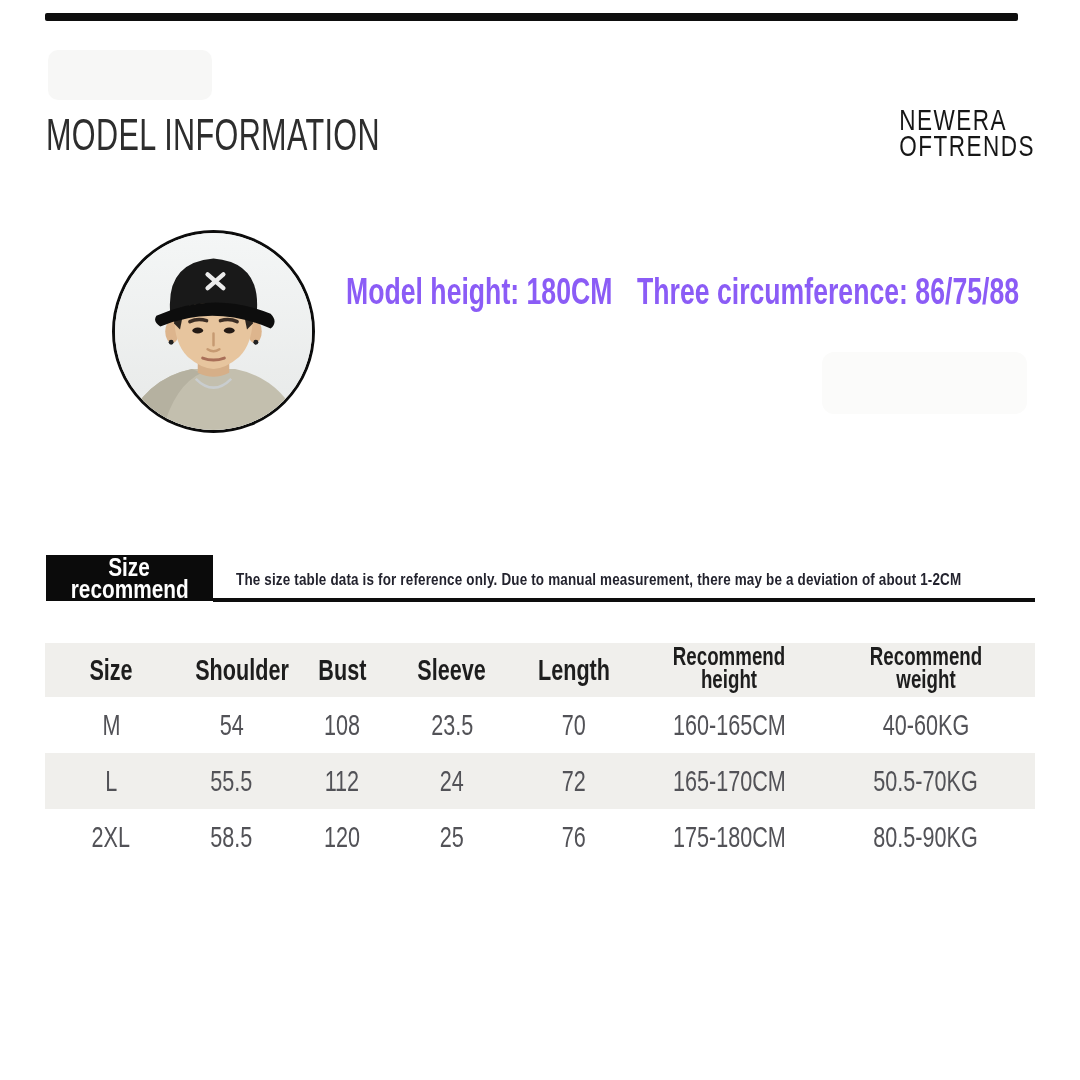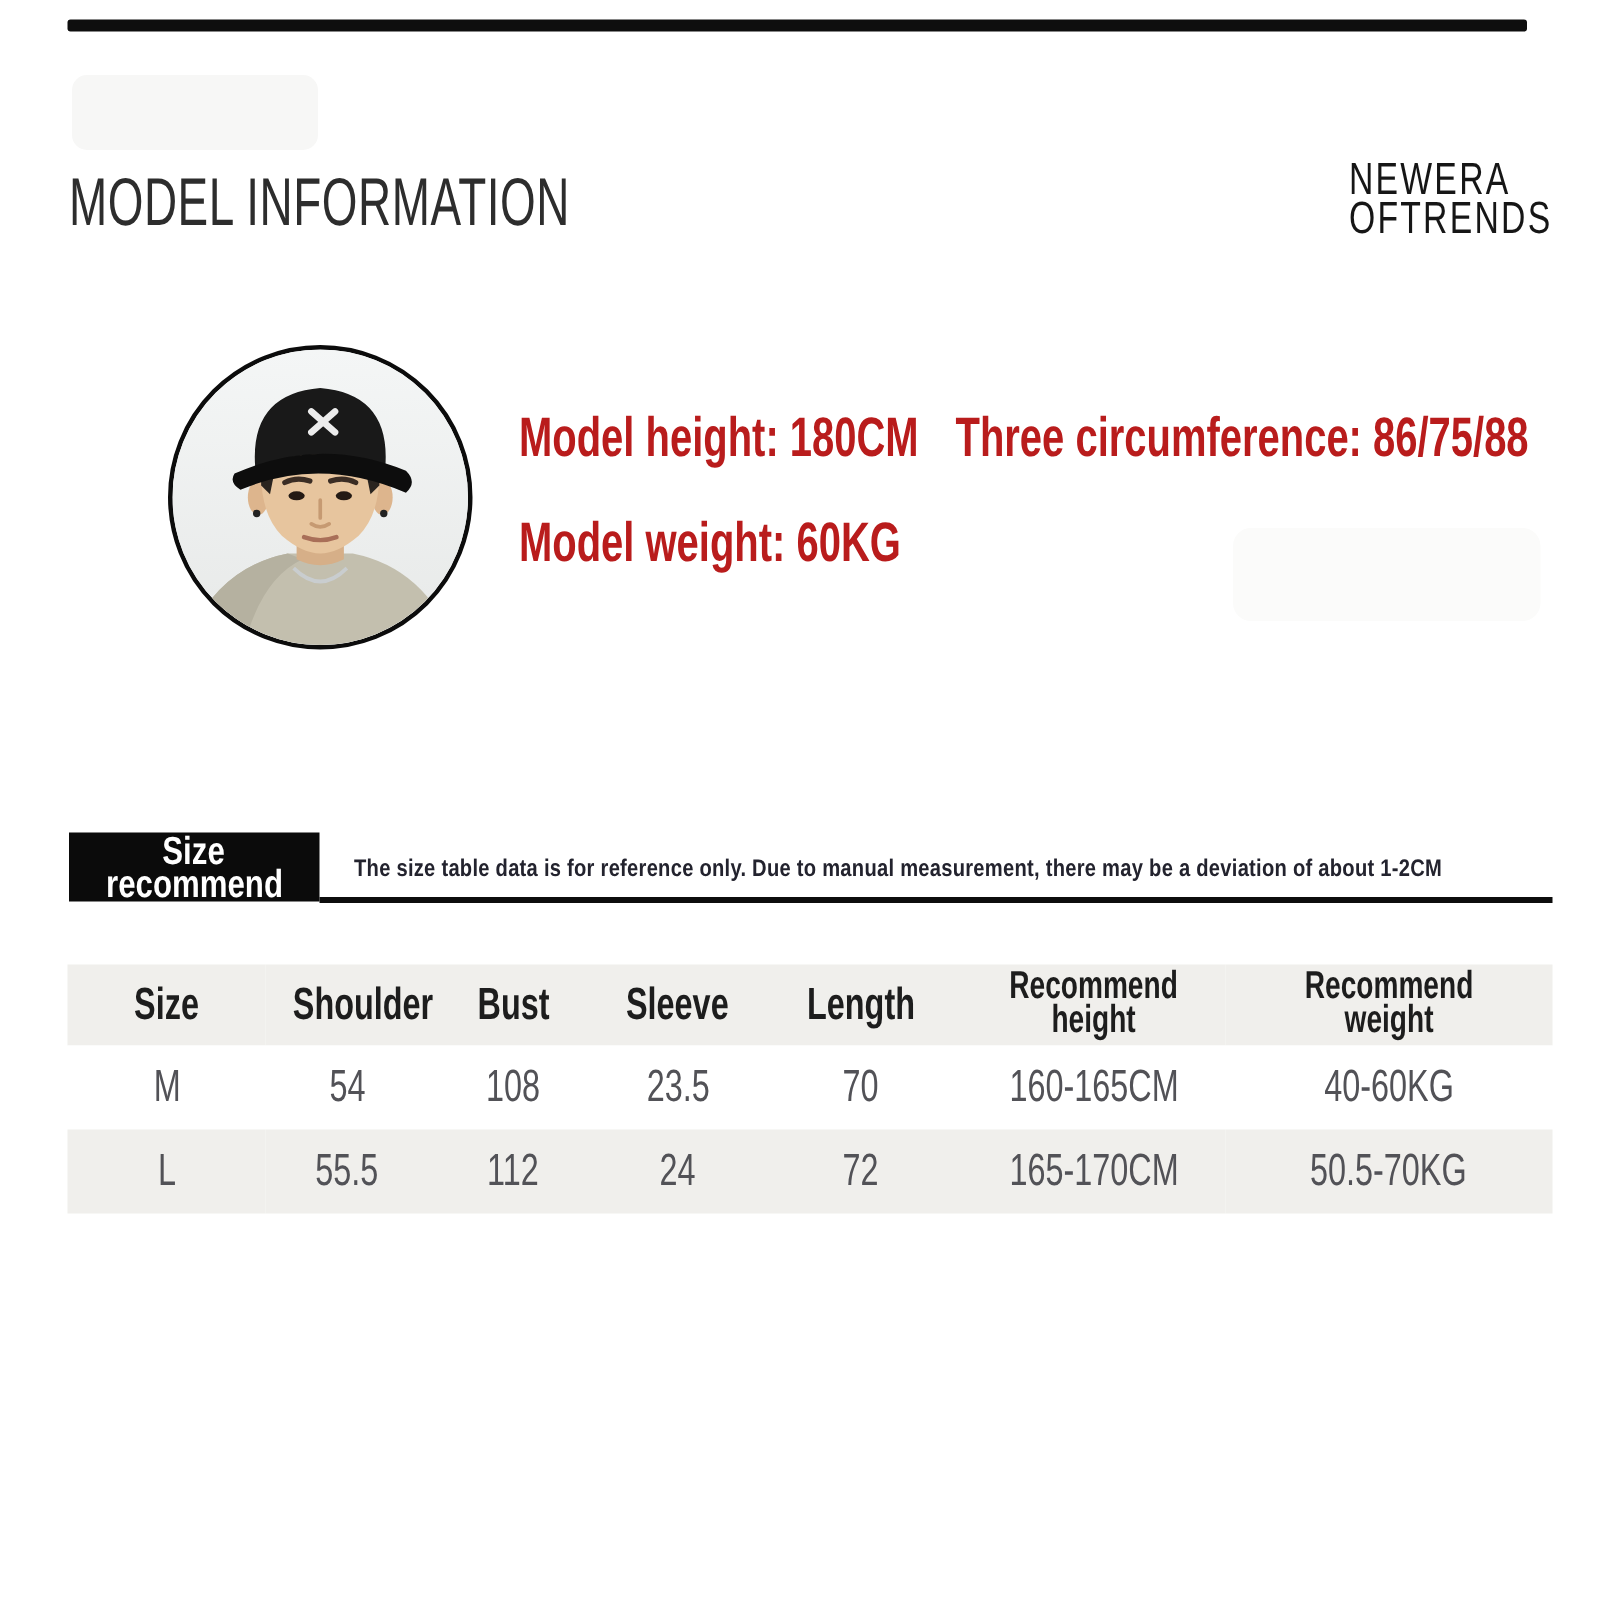--- a/index.html
+++ b/index.html
@@ -24,21 +24,21 @@
   .brand{position:absolute;right:45px;top:107px;font-size:30px;font-weight:400;
          color:#161616;line-height:26px;}
   .brand .sq{display:block;transform:scaleX(.75);transform-origin:right center;letter-spacing:2px;}
 
   
   .avatar{position:absolute;left:112px;top:230px;width:197px;height:197px;border:3px solid #0c0c0c;
           border-radius:50%;overflow:hidden;background:#eef1f1;}
   .avatar svg{display:block;width:100%;height:100%;}
 
   
-  .stat{position:absolute;font-size:37px;font-weight:bold;color:#b91c1c;line-height:37px;}
+  .stat{position:absolute;font-size:37px;font-weight:bold;color:#8b5cf6;line-height:37px;}
   .stat .sq{transform:scaleX(.72);transform-origin:left top;}
   .stat-1{left:346px;top:273px;}
   .stat-2{left:637px;top:273px;}
   .stat-3{left:346px;top:343px;}
   .stat-4{left:637px;top:343px;}
 
   
   .badge{position:absolute;left:46px;top:555px;width:167px;height:46px;background:#0b0b0b;color:#ffffff;
          display:flex;flex-direction:column;align-items:center;justify-content:center;}
   .badge .line{font-size:26px;font-weight:bold;line-height:22px;}
@@ -109,23 +109,20 @@
       <path d="M82,148 Q100,166 118,148" stroke="#c9cdcf" stroke-width="2.5" fill="none"></path>
     </svg>
   </div>
 
   <div class="stat stat-1">
     <span class="sq">Model height: 180CM</span>
   </div>
   <div class="stat stat-2">
     <span class="sq">Three circumference: 86/75/88</span>
   </div>
-  <div class="stat stat-3">
-    <span class="sq">Model weight: 60KG</span>
-  </div>
 
   <div class="badge">
     <div class="line"><span class="sq">Size</span></div>
     <div class="line"><span class="sq">recommend</span></div>
   </div>
   <div class="note">
     <span class="sq">The size table data is for reference only. Due to manual measurement, there may be a deviation of about 1-2CM</span>
   </div>
   <div class="section-rule"></div>
 
@@ -164,16 +161,25 @@
       </tr>
       <tr>
         <td><span class="sq">L</span></td>
         <td><span class="sq">55.5</span></td>
         <td><span class="sq">112</span></td>
         <td><span class="sq">24</span></td>
         <td><span class="sq">72</span></td>
         <td><span class="sq">165-170CM</span></td>
         <td><span class="sq">50.5-70KG</span></td>
       </tr>
+      <tr>
+        <td><span class="sq">2XL</span></td>
+        <td><span class="sq">58.5</span></td>
+        <td><span class="sq">120</span></td>
+        <td><span class="sq">25</span></td>
+        <td><span class="sq">76</span></td>
+        <td><span class="sq">175-180CM</span></td>
+        <td><span class="sq">80.5-90KG</span></td>
+      </tr>
     </tbody>
   </table>
 
 </div>
 
 </body></html>

